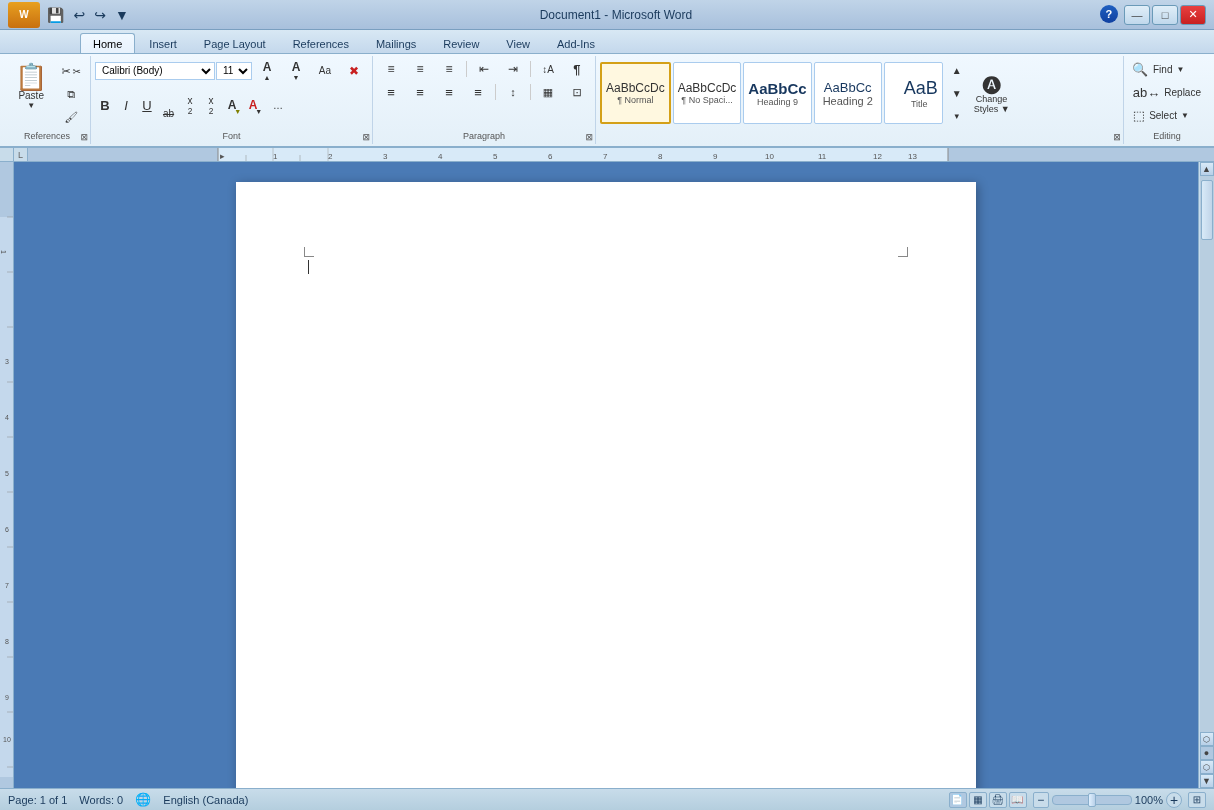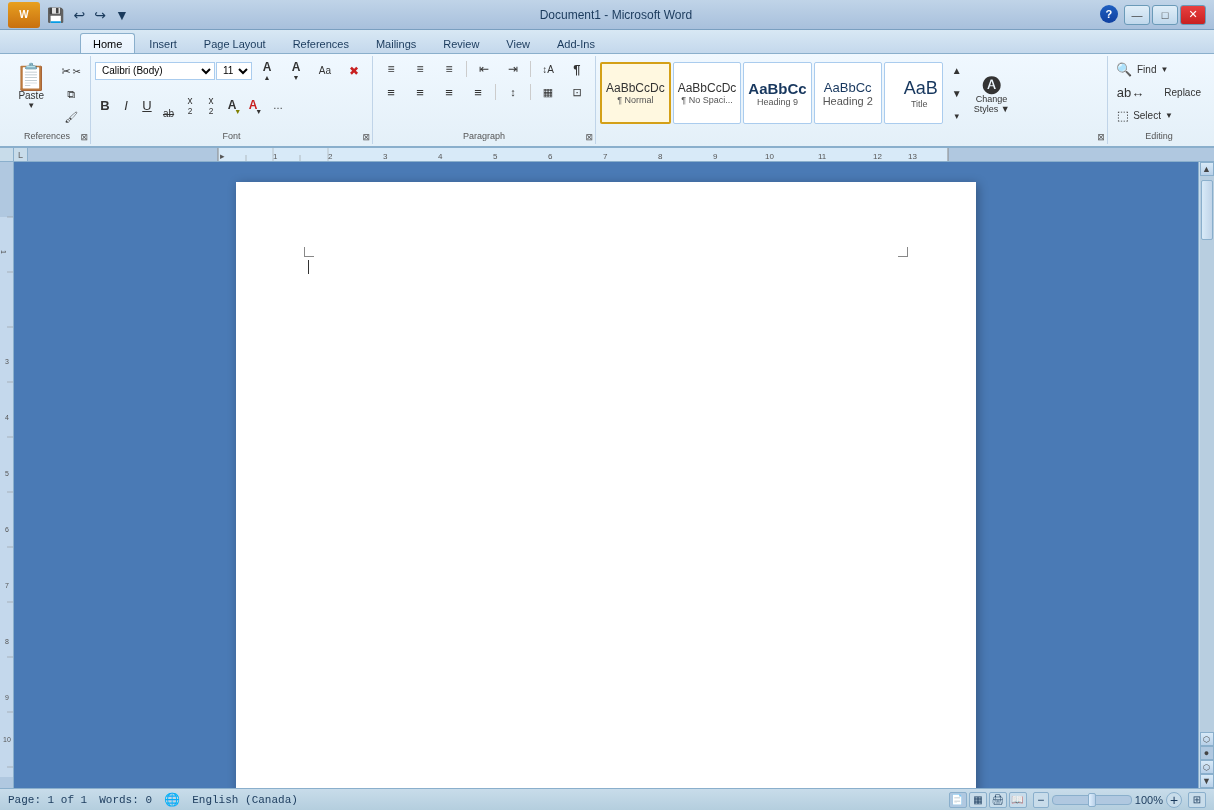--- a/index.html
+++ b/index.html
@@ -99,21 +99,21 @@
     .style-item.active { border: 2px solid #d4a017; background: #fff8e0; }
 
     
     .status-bar {
       position: fixed; bottom: 0; left: 0; right: 0; height: 22px;
       background: linear-gradient(to bottom, #c8dcea, #b4cede);
       border-top: 1px solid #8aafcc;
       display: flex; align-items: center; justify-content: space-between;
       padding: 0 8px; font-size: 11px; color: #1a3a5c;
     }
-    .status-left { display: flex; align-items: center; gap: 12px; font-family: Liberation Mono, monospace; }
+    .status-left { display: flex; align-items: center; gap: 12px; }
     .status-right { display: flex; align-items: center; gap: 6px; }
 
     
     .doc-area {
       background: #4a7ab5;
       display: flex;
       overflow: hidden;
       position: relative;
     }
     
@@ -349,21 +349,21 @@
     <div style="position:absolute; bottom:2px; right:2px; font-size:9px; cursor:pointer; color:#555;">⊠</div>
   </div>
 
   <div class="ribbon-group editing-group" style="min-width:80px; border-right:none;">
     <div class="ribbon-group-content" style="flex-direction:column; padding-bottom:14px; gap:1px;">
       <div class="rbn-btn" style="flex-direction:row; gap:4px; width:100%; justify-content:flex-start;">
         <span style="font-size:13px;">🔍</span>
         <span style="font-size:10px;">Find</span>
         <span style="font-size:8px;">▼</span>
       </div>
-      <div class="rbn-btn" style="flex-direction:row; gap:20px; width:100%; justify-content:flex-start;">
+      <div class="rbn-btn" style="flex-direction:row; gap:4px; width:100%; justify-content:flex-start;">
         <span style="font-size:13px;">ab↔</span>
         <span style="font-size:10px;">Replace</span>
       </div>
       <div class="rbn-btn" style="flex-direction:row; gap:4px; width:100%; justify-content:flex-start;">
         <span style="font-size:13px;">⬚</span>
         <span style="font-size:10px;">Select</span>
         <span style="font-size:8px;">▼</span>
       </div>
     </div>
     <div class="ribbon-group-label">Editing</div>

